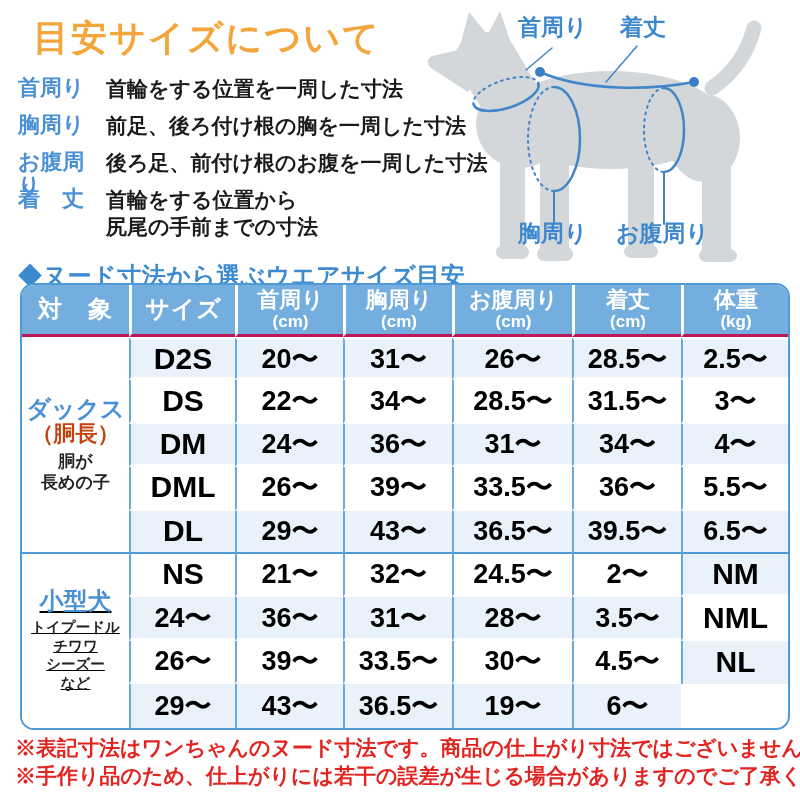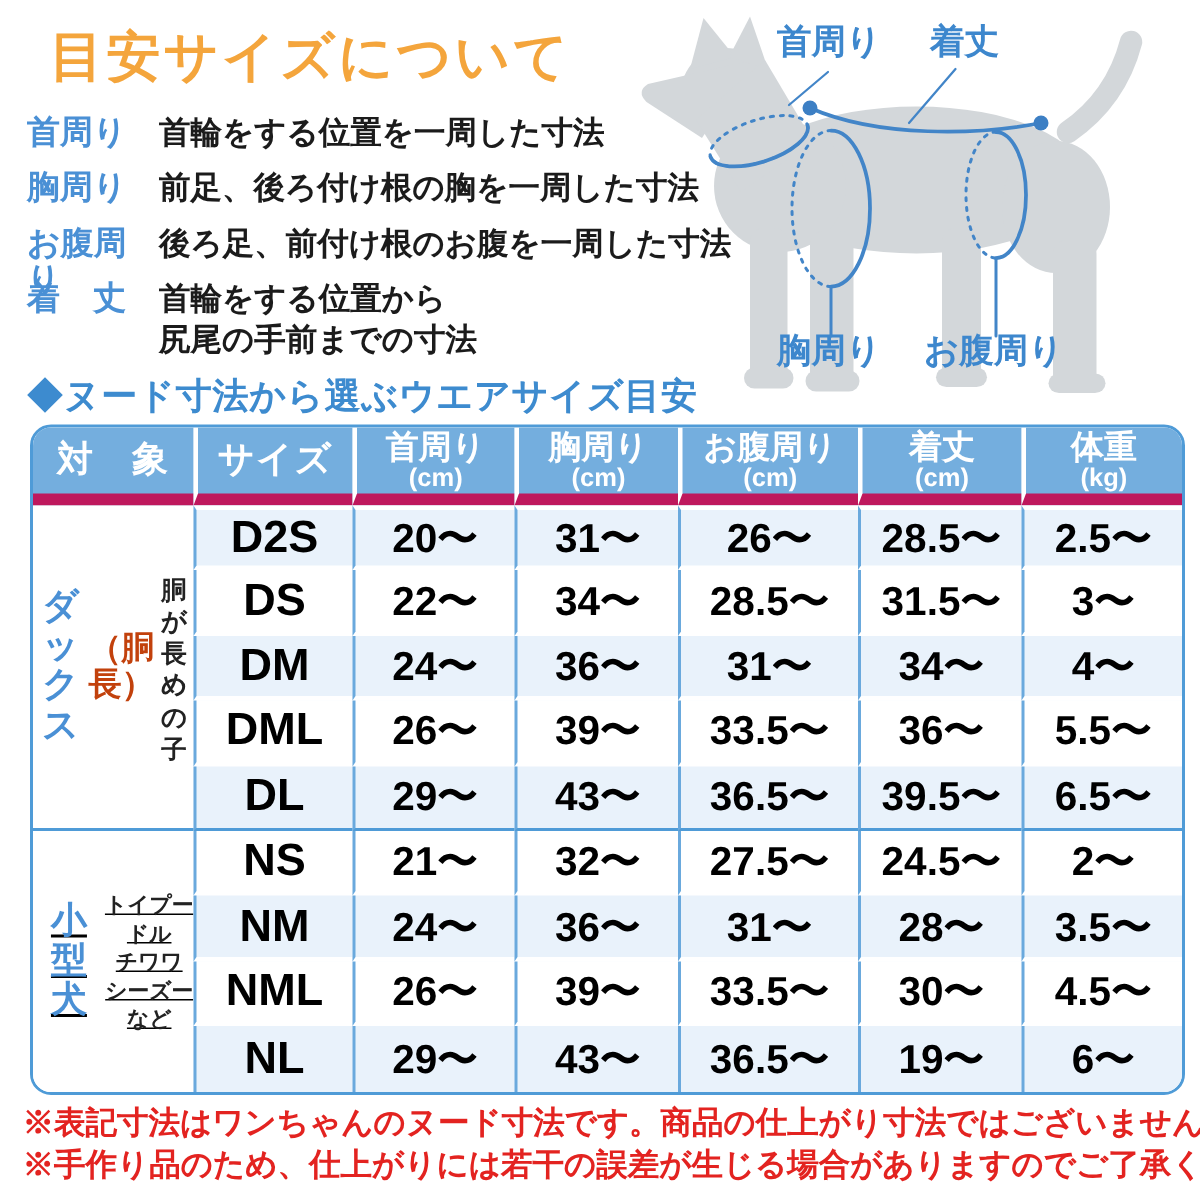--- a/index.html
+++ b/index.html
@@ -19,53 +19,53 @@
   }
   .def-desc{font-size:21px;font-weight:bold;color:#1b1b1b;line-height:1.28;}
   
   .diagram{position:absolute;left:406px;top:2px;width:392px;height:278px;}
   .diagram svg{position:absolute;left:0;top:0;}
   .dog-label{
     position:absolute;font-size:23px;font-weight:bold;color:#3d87cd;white-space:nowrap;line-height:1;
   }
   
   .section-heading{
-    position:absolute;left:18px;top:248px;
+    position:absolute;left:18px;top:260px;
     font-size:24px;font-weight:bold;color:#3d8bcf;letter-spacing:0.5px;
   }
   
   .size-table{
     position:absolute;left:20px;top:283px;width:770px;height:447px;
     box-sizing:border-box;border:2px solid #4f9bd7;border-radius:14px;overflow:hidden;
     display:grid;background:#ffffff;
     grid-template-columns:107px 106px 108px 109px 120px 109px 107px;
     grid-template-rows:52px repeat(9,43.4px);
   }
   .cell{display:flex;align-items:center;justify-content:center;box-sizing:border-box;}
   .th{
     flex-direction:column;background:#74aede;color:#ffffff;
-    border-left:3px solid #ffffff;border-bottom:8px solid #be185d;
+    border-left:3px solid #ffffff;border-bottom:3px solid #be185d;
     font-weight:bold;line-height:1.02;
   }
   .th.first{border-left:none;}
   .th .h-main{font-size:22px;}
   .th .h-big{font-size:24px;letter-spacing:1px;}
   .th .h-sub{font-size:17px;font-weight:bold;margin-top:1px;}
   .td{
     border-left:2px solid #6aa9dd;border-bottom:3px solid #ffffff;
     color:#000000;background:#ffffff;
   }
   .td.alt{background:#e9f2fb;}
   .td.rtop{border-top:3px solid #ffffff;}
   .td.rdiv{border-bottom:2px solid #4f9bd7;}
   .td.rlast{border-bottom:none;}
   .size-cell{font-size:30px;font-weight:bold;}
   .val-cell{font-size:27px;font-weight:bold;}
   .tg{
-    background:#ffffff;border-bottom:2px solid #4f9bd7;
+    flex-direction:column;background:#ffffff;border-bottom:2px solid #4f9bd7;
     text-align:center;line-height:1.15;
   }
   .tg.tg-last{border-bottom:none;text-decoration:underline;}
   .tg .g-name{font-size:24px;font-weight:bold;color:#4a90d5;line-height:1.1;}
   .tg .g-name2{font-size:22px;font-weight:bold;color:#c2410c;line-height:1.1;}
   .tg .g-note{font-size:17px;font-weight:bold;color:#222222;line-height:1.25;margin-top:4px;}
   .tg .g-note-sm{font-size:14.5px;font-weight:bold;color:#222222;line-height:1.3;margin-top:3px;}
   .g1{grid-row:span 5;}
   .g2{grid-row:span 4;}
   
@@ -226,21 +226,20 @@
       <span style="display:block;">トイプードル</span>
       <span style="display:block;">チワワ</span>
       <span style="display:block;">シーズー</span>
       <span style="display:block;">など</span>
     </span>
   </div>
 
   <div class="cell td size-cell">NS</div>
   <div class="cell td val-cell">21〜</div>
   <div class="cell td val-cell">32〜</div>
-  <div class="cell td val-cell">27.5〜</div>
   <div class="cell td val-cell">24.5〜</div>
   <div class="cell td val-cell">2〜</div>
 
   <div class="cell td alt size-cell">NM</div>
   <div class="cell td alt val-cell">24〜</div>
   <div class="cell td alt val-cell">36〜</div>
   <div class="cell td alt val-cell">31〜</div>
   <div class="cell td alt val-cell">28〜</div>
   <div class="cell td alt val-cell">3.5〜</div>
 

